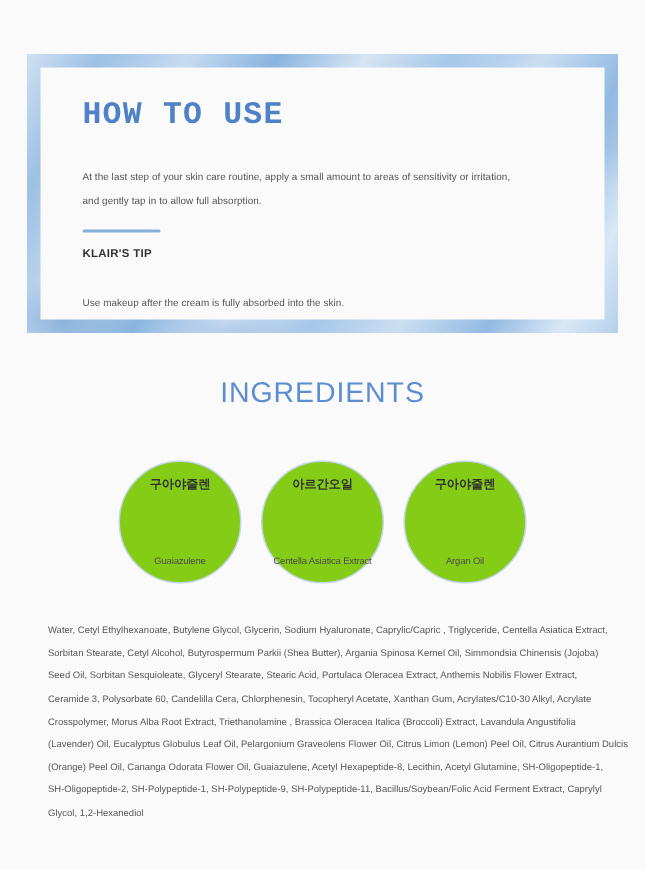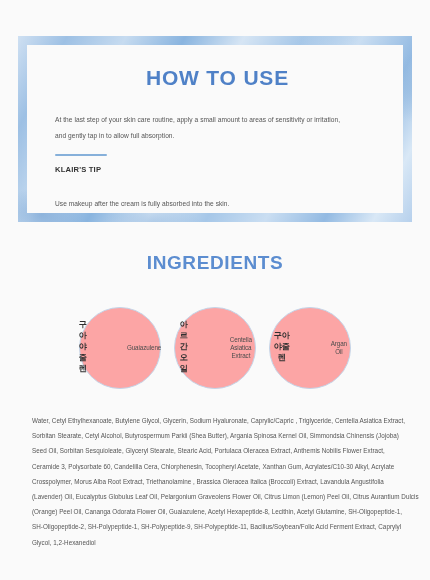--- a/index.html
+++ b/index.html
@@ -68,27 +68,28 @@
   }
 
   .panel-content {
     position: absolute;
     inset: 0;
     z-index: 3;
     padding: 26px 32px 0 37px;
   }
 
   #how-to-use-title {
-    text-align: center;
+    text-align: left;
     color: #4f81c7;
     font-size: 21px;
     font-weight: bold;
     letter-spacing: 0.8px;
     margin-top: 4px;
     margin-bottom: 22px;
+    font-family: Liberation Mono, monospace;
   }
 
   .body-line {
     font-size: 6.6px;
     line-height: 16px;
     color: #555;
     letter-spacing: 0.05px;
   }
 
   #klairs-tip-divider {
@@ -109,42 +110,42 @@
 
   
   #ingredients-title {
     position: absolute;
     top: 252px;
     left: 0;
     width: 100%;
     text-align: center;
     color: #5c8dd0;
     font-size: 19px;
-    font-weight: bold;
+    font-weight: normal;
     letter-spacing: 0.6px;
   }
 
   #ingredient-circles {
     position: absolute;
     top: 307px;
     left: 0;
     width: 100%;
     display: flex;
     justify-content: center;
     gap: 13px;
   }
 
   .ingredient-circle {
     width: 82px;
     height: 82px;
     border-radius: 50%;
     border: 1px solid #c3d6ea;
-    background: #fca5a5;
+    background: #84cc16;
     display: flex;
-    flex-direction: row;
+    flex-direction: column;
     align-items: center;
     justify-content: center;
     text-align: center;
     padding: 0 3px;
     gap: 40px;
   }
 
   .ingredient-ko {
     font-size: 8.2px;
     font-weight: bold;

